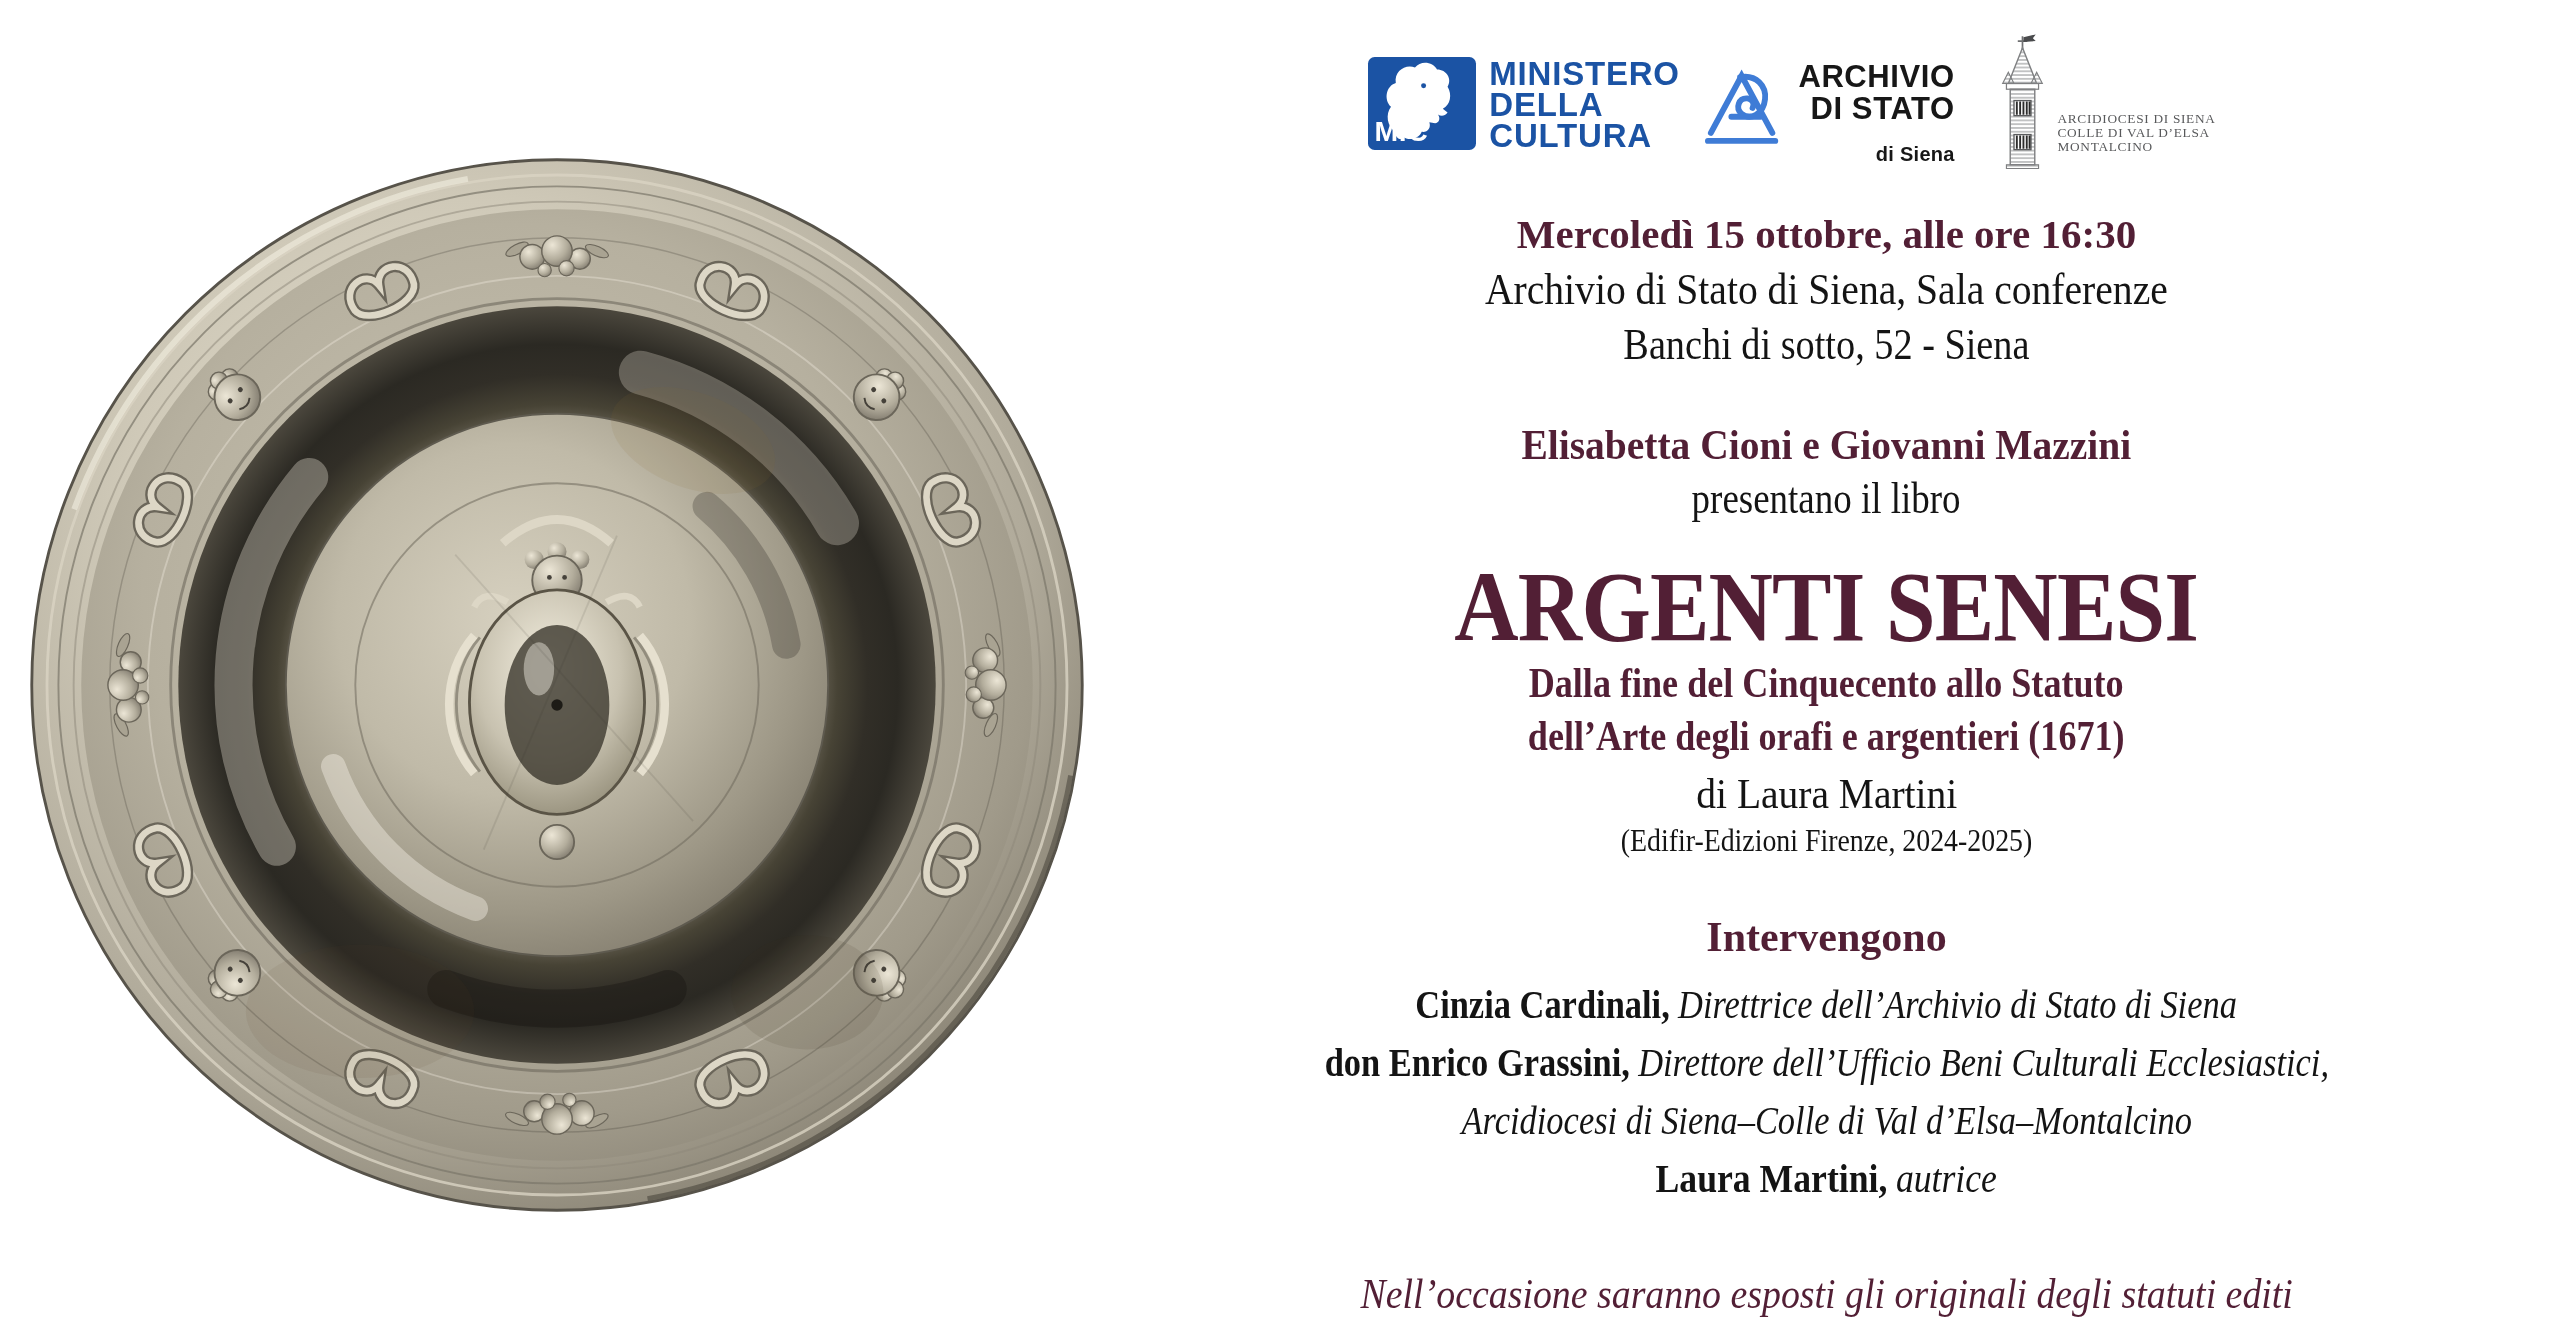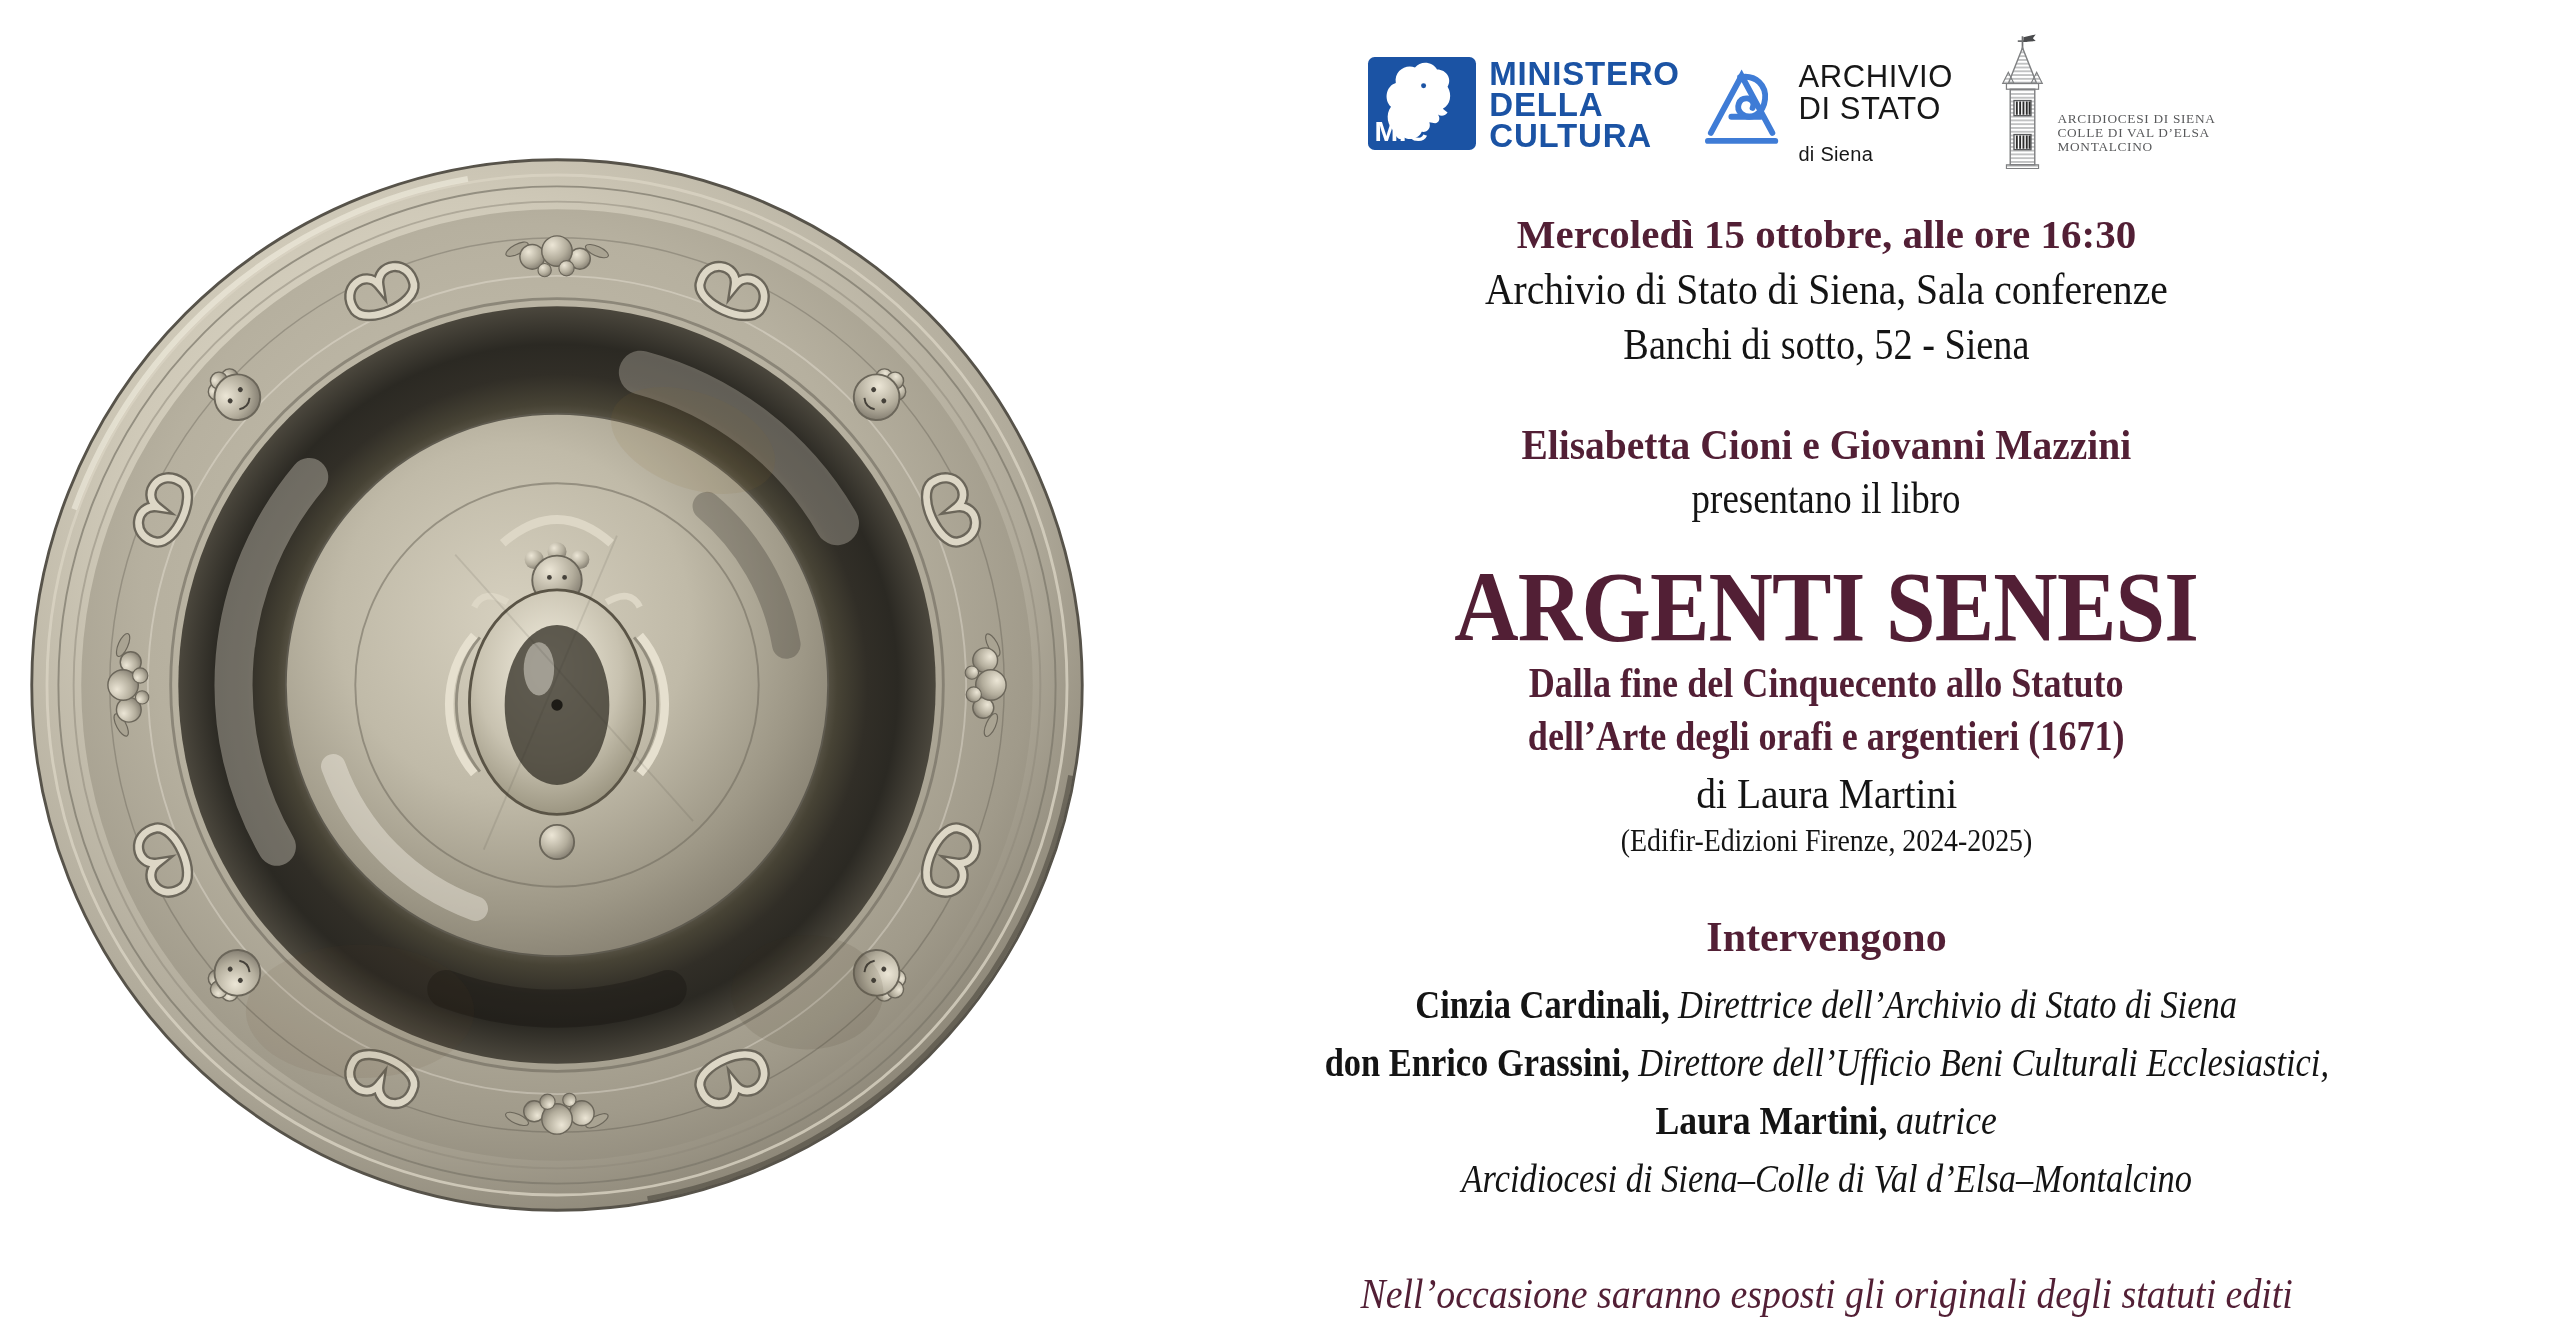--- a/index.html
+++ b/index.html
@@ -14,22 +14,22 @@
   .logo{position:absolute;display:flex;align-items:flex-start;}
   .logo-mic{left:1368px;top:57px;}
   .mic-square{position:relative;width:108px;height:93px;background:var(--mic_blue,#1b53a4);border-radius:6.6px;flex:0 0 auto;}
   .mic-square svg{position:absolute;left:0;top:0;width:93px;height:93px;}
   .mic-label{position:absolute;left:6.6px;bottom:1.9px;color:#fff;font-family:"Liberation Sans",sans-serif;
              font-weight:bold;font-size:28.4px;letter-spacing:0.5px;}
   .mic-text{margin-left:13.3px;padding-top:0.9px;font-family:"Liberation Sans",sans-serif;font-weight:bold;
             color:var(--mic_blue,#1b53a4);font-size:33px;line-height:31px;letter-spacing:0.8px;}
   .logo-asd{left:1705px;top:61px;}
   .asd-mono{width:82px;height:91px;flex:0 0 auto;}
-  .asd-text{margin-left:11.4px;font-family:"Liberation Sans",sans-serif;font-weight:normal;color:var(--asd_ink,#171717);
-            font-size:31px;line-height:32px;letter-spacing:0.6px;}
+  .asd-text{margin-left:11.4px;font-family:"Liberation Sans",sans-serif;font-weight:bold;color:var(--asd_ink,#171717);
+            font-size:31px;line-height:32px;letter-spacing:0.6px;text-align:right;}
   .asd-sub{font-size:20px;line-height:25.6px;margin-top:17px;letter-spacing:0.3px;}
   .logo-dio{left:1997px;top:34px;}
   .dio-tower{width:51px;height:135px;flex:0 0 auto;}
   .dio-text{margin-left:9.5px;margin-top:78px;font-family:"Liberation Serif",serif;color:var(--dio_ink,#58595b);
             font-size:13.3px;line-height:14.2px;letter-spacing:0.7px;}
 
   
   .col{position:absolute;left:1163px;top:210px;width:1327px;text-align:center;}
   .line{white-space:nowrap;}
   .sq{display:inline-block;white-space:nowrap;transform-origin:50% 50%;}
@@ -289,25 +289,25 @@
     </div>
 
     <div class="speakers">
       <div class="line l-speaker">
         <span class="sq sx84"><b>Cinzia Cardinali,</b><i>Direttrice dell’Archivio di Stato di Siena</i></span>
       </div>
       <div class="line l-speaker">
         <span class="sq sx84"><b>don Enrico Grassini,</b><i>Direttore dell’Ufficio Beni Culturali Ecclesiastici,</i></span>
       </div>
       <div class="line l-speaker">
+        <span class="sq sx84"><i class="cont">Arcidiocesi di Siena–Colle di Val d’Elsa–Montalcino</i></span>
+      </div>
+      <div class="line l-speaker">
         <span class="sq sx87"><b>Laura Martini,</b><i>autrice</i></span>
       </div>
-      <div class="line l-speaker">
-        <span class="sq sx84"><i class="cont">Arcidiocesi di Siena–Colle di Val d’Elsa–Montalcino</i></span>
-      </div>
     </div>
 
     <div class="line l-footer maroon">
       <span class="sq sx88">Nell’occasione saranno esposti gli originali degli statuti editi</span>
     </div>
   </div>
 
 </div>
 
 

